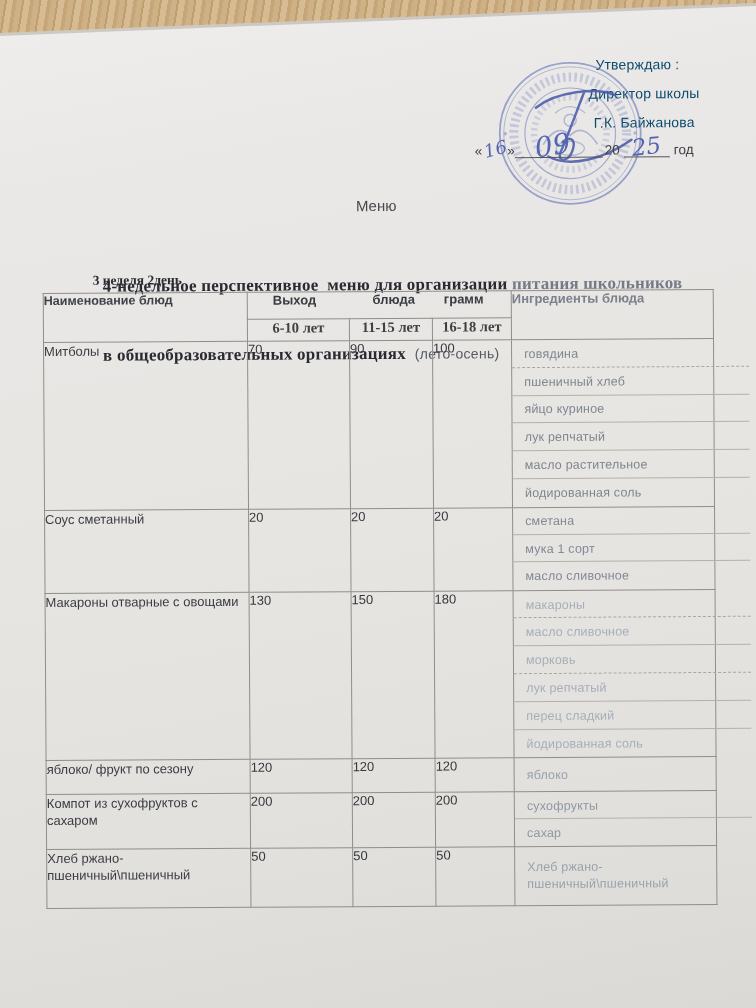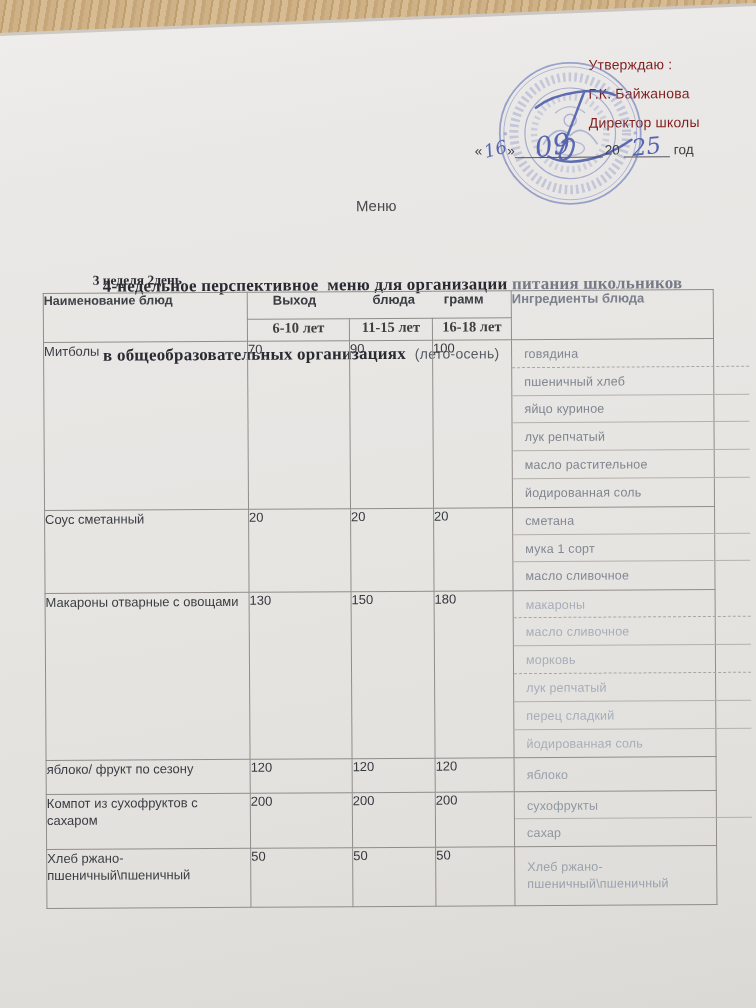--- a/index.html
+++ b/index.html
@@ -19,22 +19,22 @@
     background:linear-gradient(170deg,#efeeec 0%,#eae8e6 18%,#e7e5e2 52%,#e2e0dd 80%,#dbd9d6 100%);
   }
   .paper-edge{
     position:absolute;inset:0;
     clip-path:polygon(0 33px,100% 3px,100% 6px,0 36px);
     background:rgba(90,75,55,.22);
   }
   .doc{position:absolute;inset:0;transform:rotate(-0.35deg);transform-origin:50% 50%;}
 
   
-  .approval{position:absolute;top:52px;right:54px;text-align:left;
-    font-size:14px;line-height:29px;color:#7f1d1d;letter-spacing:.2px;}
+  .approval{position:absolute;top:52px;right:54px;text-align:center;
+    font-size:14px;line-height:29px;color:#0c4a6e;letter-spacing:.2px;}
   .approval .l1{margin-right:13px;}
   .dateline{position:absolute;top:138px;left:477px;display:flex;align-items:flex-end;
     font-size:13.5px;color:#3f4147;}
   .dateline .q{color:#3c3e44;}
   .ul{position:relative;display:inline-block;height:17px;border-bottom:1.4px solid #55575d;}
   .ul1{width:88px;}
   .ul2{width:46px;margin:0 2px;}
   .hw{font-family:"DejaVu Serif",serif;font-style:italic;color:#5565b2;}
   .hw-day{display:inline-block;font-size:18px;transform:rotate(-14deg);position:relative;top:1px;margin:0 1px;}
   .hw-month{position:absolute;left:20px;bottom:-5px;font-size:28px;transform:rotate(-9deg);}
@@ -104,22 +104,22 @@
 </head>
 <body>
 
 <div class="paper"></div>
 <div class="paper-edge"></div>
 
 <div class="doc">
 
   <div class="approval">
     <div class="l1">Утверждаю :</div>
+    <div>Директор школы</div>
     <div>Г.К. Байжанова</div>
-    <div>Директор школы</div>
   </div>
 
   <svg class="stamp" viewBox="0 0 150 150" aria-hidden="true">
     <g fill="none" stroke="#6070b6">
       <circle cx="75" cy="75" r="70" stroke-width="1.8" opacity=".7"></circle>
       <circle cx="75" cy="75" r="66" stroke-width=".9" opacity=".55"></circle>
       <circle cx="75" cy="75" r="45" stroke-width="1.2" opacity=".6"></circle>
       <circle cx="75" cy="75" r="56" stroke-width="9" stroke-dasharray="2.6 3.1" opacity=".33"></circle>
       <circle cx="75" cy="75" r="36" stroke-width="6.5" stroke-dasharray="2.4 3.4" opacity=".26"></circle>
       <path d="M48,86 Q62,64 75,77 Q88,64 102,86" stroke-width="1.6" opacity=".5"></path>

